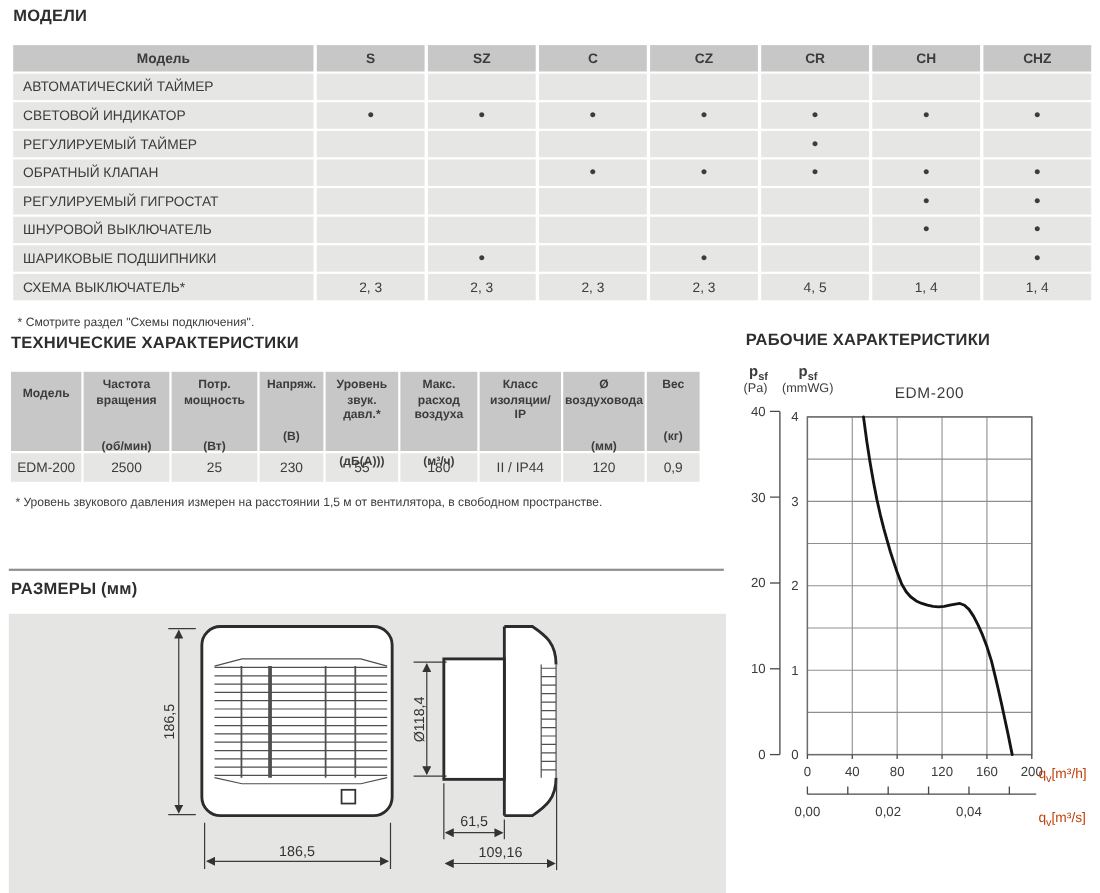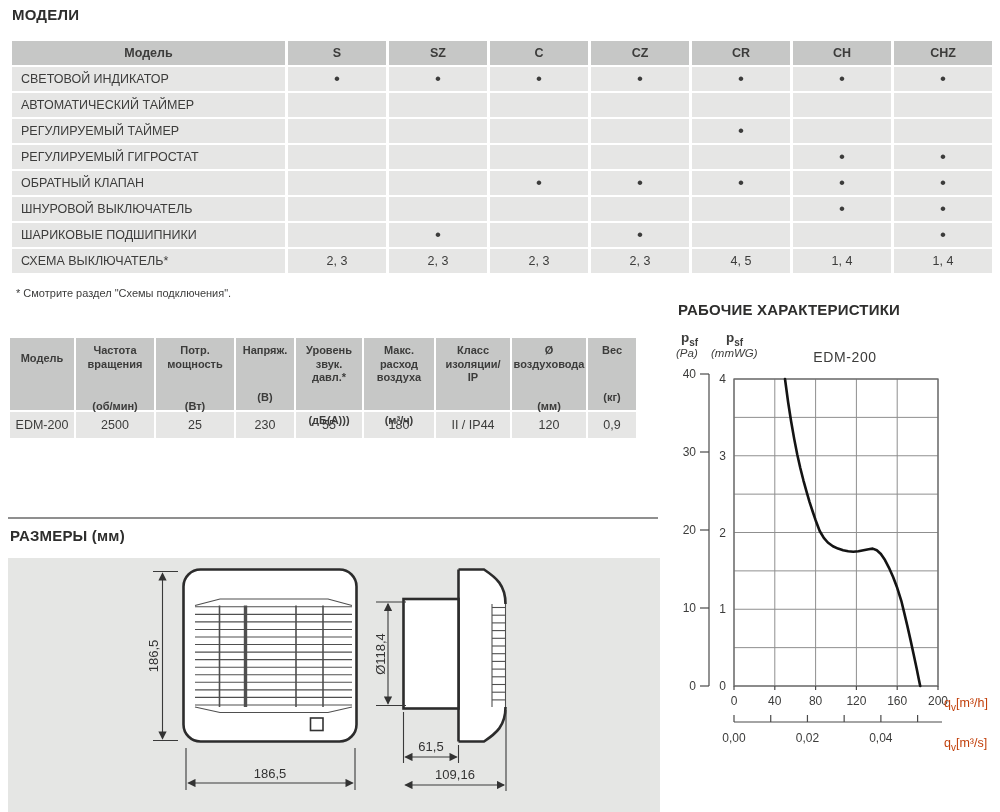--- a/index.html
+++ b/index.html
@@ -25,21 +25,21 @@
   table.tech th:nth-child(1) .hwrap{justify-content:center;}
   table.tech .t{white-space:pre-line;font-weight:bold;font-size:11px;line-height:13.5px;text-align:center;}
   table.tech .u{font-weight:bold;font-size:11px;}
   table.tech td{background:#e6e6e5;height:26px;font-size:12.5px;text-align:center;padding:0;}
   .tc1{width:64px}.tc2{width:78px}.tc3{width:78px}.tc4{width:58px}.tc5{width:66px}
   .tc6{width:70px}.tc7{width:74px}.tc8{width:74px}.tc9{width:48px}
 
   
   .psf{position:absolute;font-size:13.5px;font-weight:bold;color:#3c3c3b;}
   .psf sub,.axis-unit sub{font-size:10px;}
-  .punit{position:absolute;font-size:11.5px;color:#3c3c3b;font-style:italic;}
+  .punit{position:absolute;font-size:11.5px;color:#3c3c3b;}
   .chart-series{position:absolute;font-size:14px;letter-spacing:.6px;color:#3c3c3b;}
   .axis-unit{position:absolute;font-size:12.5px;color:#c2410c;}
   #chart-svg{position:absolute;left:670px;top:368px;}
   #chart-svg .grid{stroke:#8f8f8f;stroke-width:1;fill:none;}
   #chart-svg .plotborder{stroke:#6c6c6c;stroke-width:1.3;fill:none;}
   #chart-svg .axis{stroke:#4a4a4a;stroke-width:1.2;fill:none;}
   #chart-svg .tick{font-family:"Liberation Sans",sans-serif;font-size:12px;fill:#3c3c3b;}
   #chart-svg .curve{stroke:#141414;stroke-width:2.6;fill:none;stroke-linejoin:round;stroke-linecap:round;}
 
   .divider{position:absolute;height:1.5px;background:#8f8f8f;}
@@ -78,66 +78,66 @@
         <th>SZ</th>
         <th>C</th>
         <th>CZ</th>
         <th>CR</th>
         <th>CH</th>
         <th>CHZ</th>
       </tr>
     </thead>
     <tbody>
       <tr>
+        <td class="lbl">АВТОМАТИЧЕСКИЙ ТАЙМЕР</td>
+        <td></td>
+        <td></td>
+        <td></td>
+        <td></td>
+        <td></td>
+        <td></td>
+        <td></td>
+      </tr>
+      <tr>
         <td class="lbl">СВЕТОВОЙ ИНДИКАТОР</td>
         <td>•</td>
         <td>•</td>
         <td>•</td>
         <td>•</td>
         <td>•</td>
         <td>•</td>
         <td>•</td>
       </tr>
       <tr>
-        <td class="lbl">АВТОМАТИЧЕСКИЙ ТАЙМЕР</td>
-        <td></td>
-        <td></td>
-        <td></td>
-        <td></td>
-        <td></td>
-        <td></td>
-        <td></td>
-      </tr>
-      <tr>
         <td class="lbl">РЕГУЛИРУЕМЫЙ ТАЙМЕР</td>
         <td></td>
         <td></td>
         <td></td>
         <td></td>
         <td>•</td>
         <td></td>
         <td></td>
       </tr>
       <tr>
+        <td class="lbl">ОБРАТНЫЙ КЛАПАН</td>
+        <td></td>
+        <td></td>
+        <td>•</td>
+        <td>•</td>
+        <td>•</td>
+        <td>•</td>
+        <td>•</td>
+      </tr>
+      <tr>
         <td class="lbl">РЕГУЛИРУЕМЫЙ ГИГРОСТАТ</td>
         <td></td>
         <td></td>
         <td></td>
         <td></td>
         <td></td>
-        <td>•</td>
-        <td>•</td>
-      </tr>
-      <tr>
-        <td class="lbl">ОБРАТНЫЙ КЛАПАН</td>
-        <td></td>
-        <td></td>
-        <td>•</td>
-        <td>•</td>
-        <td>•</td>
         <td>•</td>
         <td>•</td>
       </tr>
       <tr>
         <td class="lbl">ШНУРОВОЙ ВЫКЛЮЧАТЕЛЬ</td>
         <td></td>
         <td></td>
         <td></td>
         <td></td>
         <td></td>
@@ -162,20 +162,21 @@
         <td>2, 3</td>
         <td>4, 5</td>
         <td>1, 4</td>
         <td>1, 4</td>
       </tr>
     </tbody>
   </table>
 
   <p class="fn" style="left:16px;top:276px">* Смотрите раздел "Схемы подключения".</p>
 
+  <h2 style="left:10px;top:303px">ТЕХНИЧЕСКИЕ ХАРАКТЕРИСТИКИ</h2>
 
   <table class="tech">
     <colgroup>
       <col class="tc1">
         <col class="tc2">
         <col class="tc3">
         <col class="tc4">
         <col class="tc5">
         <col class="tc6">
         <col class="tc7">
@@ -257,20 +258,21 @@
         <td>230</td>
         <td>55</td>
         <td>180</td>
         <td>II / IP44</td>
         <td>120</td>
         <td>0,9</td>
       </tr>
     </tbody>
   </table>
 
+  <p class="fn" style="left:14px;top:440px;width:640px">* Уровень звукового давления измерен на расстоянии 1,5 м от вентилятора, в свободном пространстве.</p>
 
   <h2 style="left:678px;top:301px">РАБОЧИЕ ХАРАКТЕРИСТИКИ</h2>
 
   <div class="psf" style="left:681px;top:330px"><span>p</span><sub>sf</sub></div>
   <div class="punit" style="left:676px;top:347px">(Pa)</div>
   <div class="psf" style="left:726px;top:330px"><span>p</span><sub>sf</sub></div>
   <div class="punit" style="left:711px;top:347px">(mmWG)</div>
   <div class="chart-series" style="left:800px;top:349px;width:90px;text-align:center">EDM-200</div>
 
   <svg id="chart-svg" width="320" height="400" viewBox="0 0 320 400">

